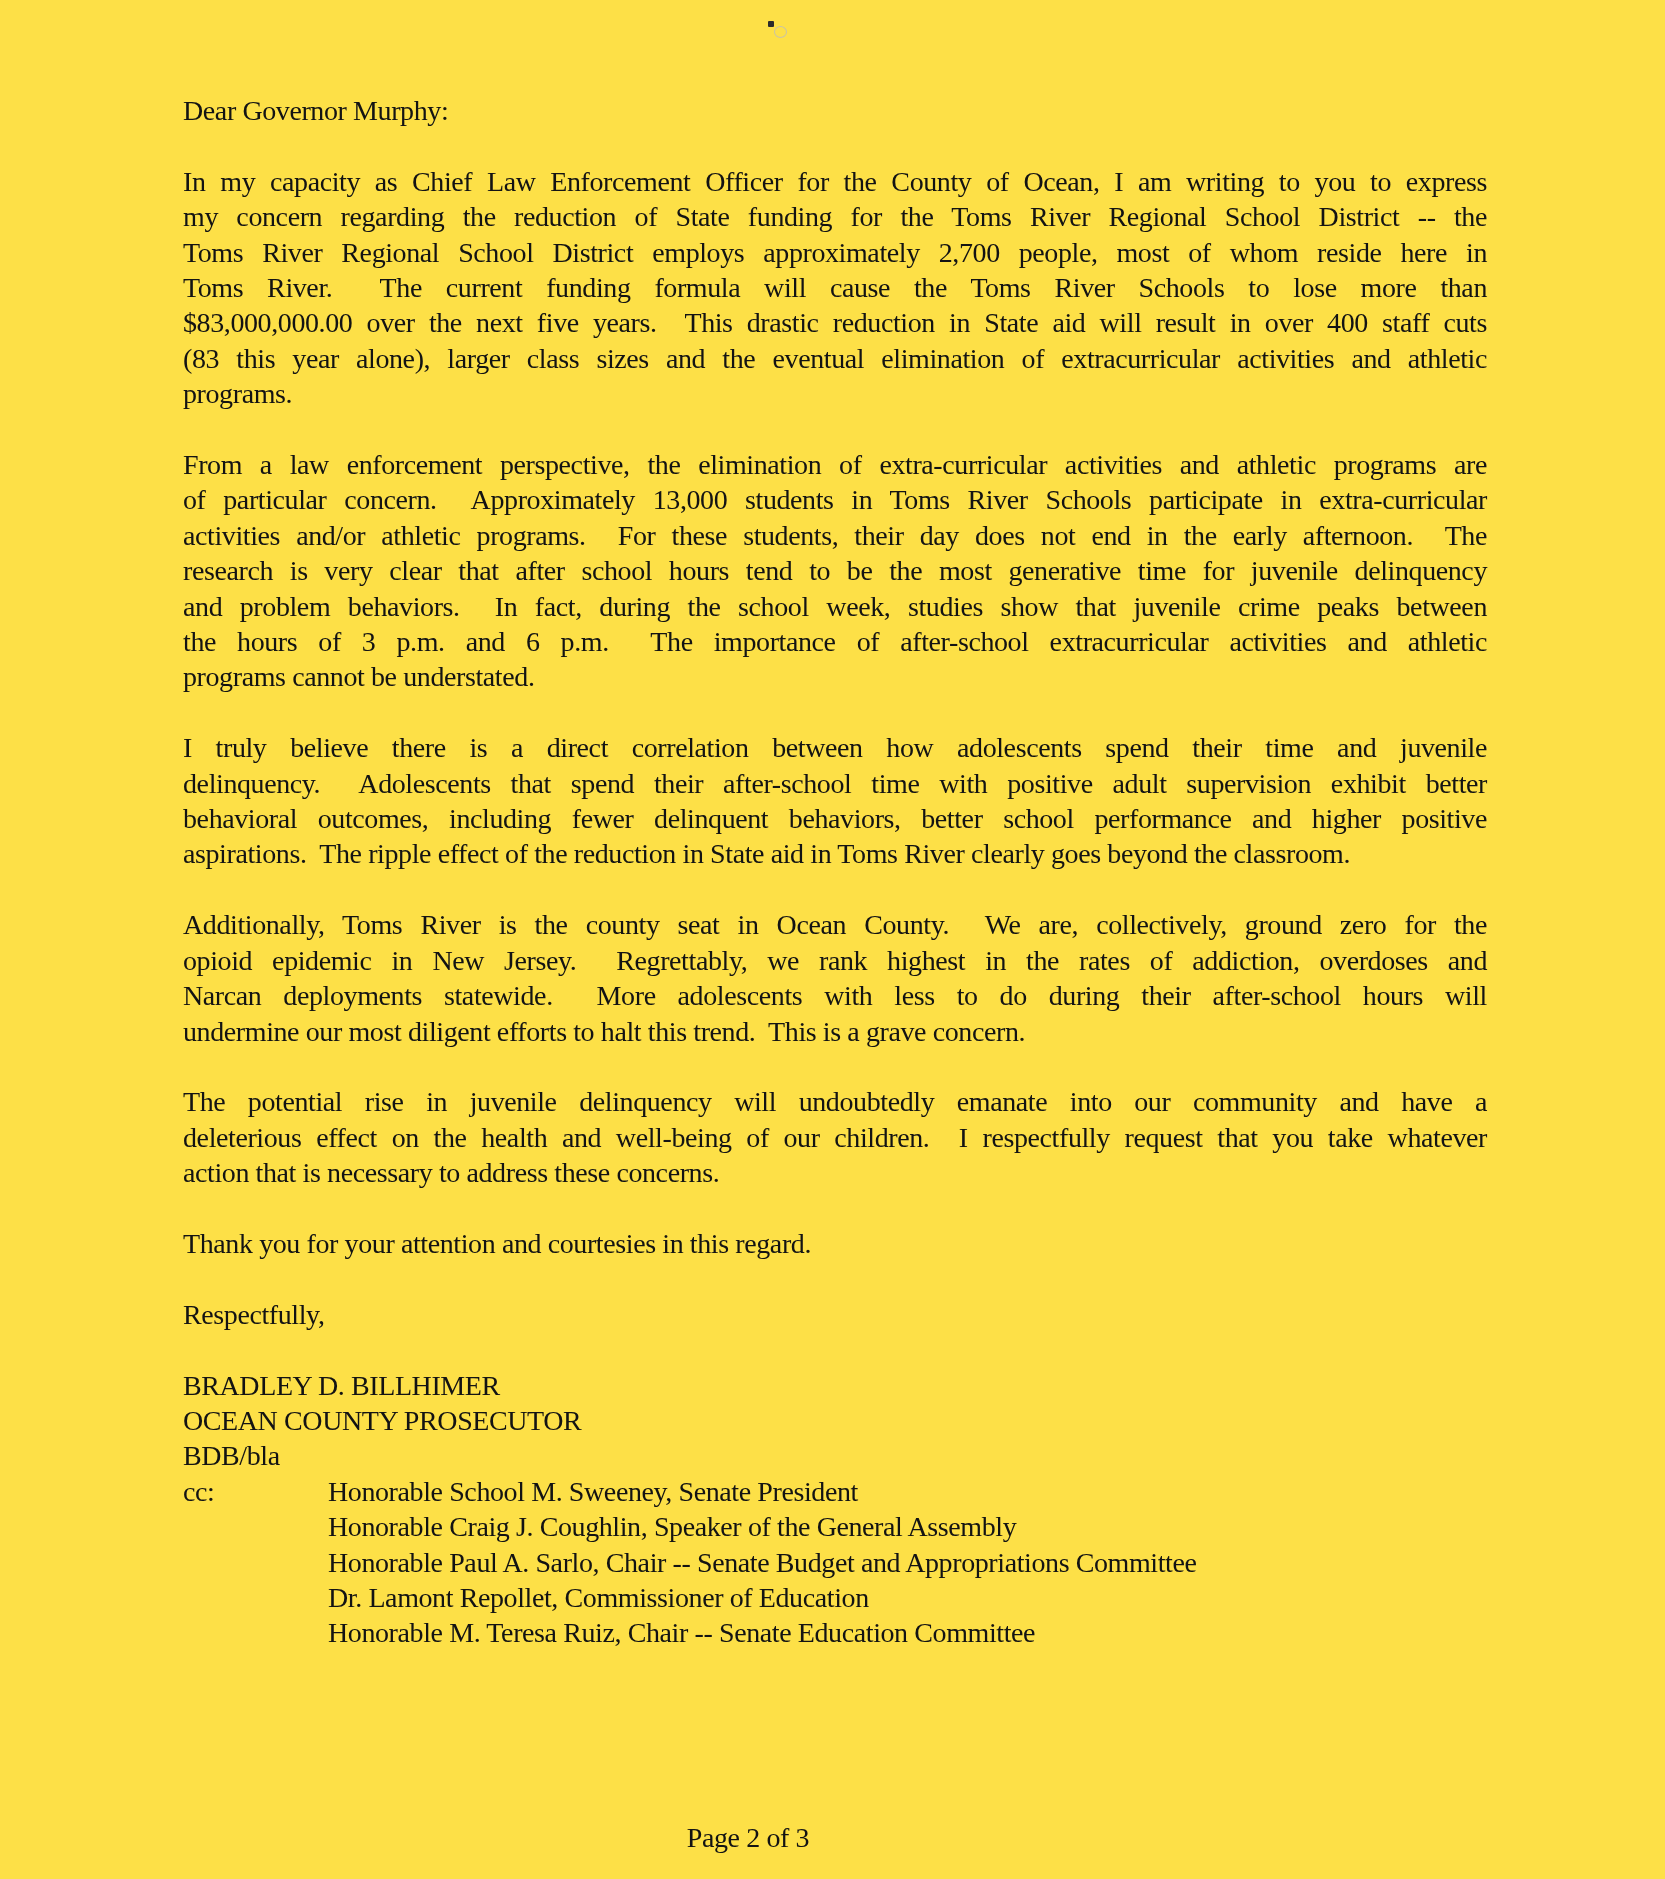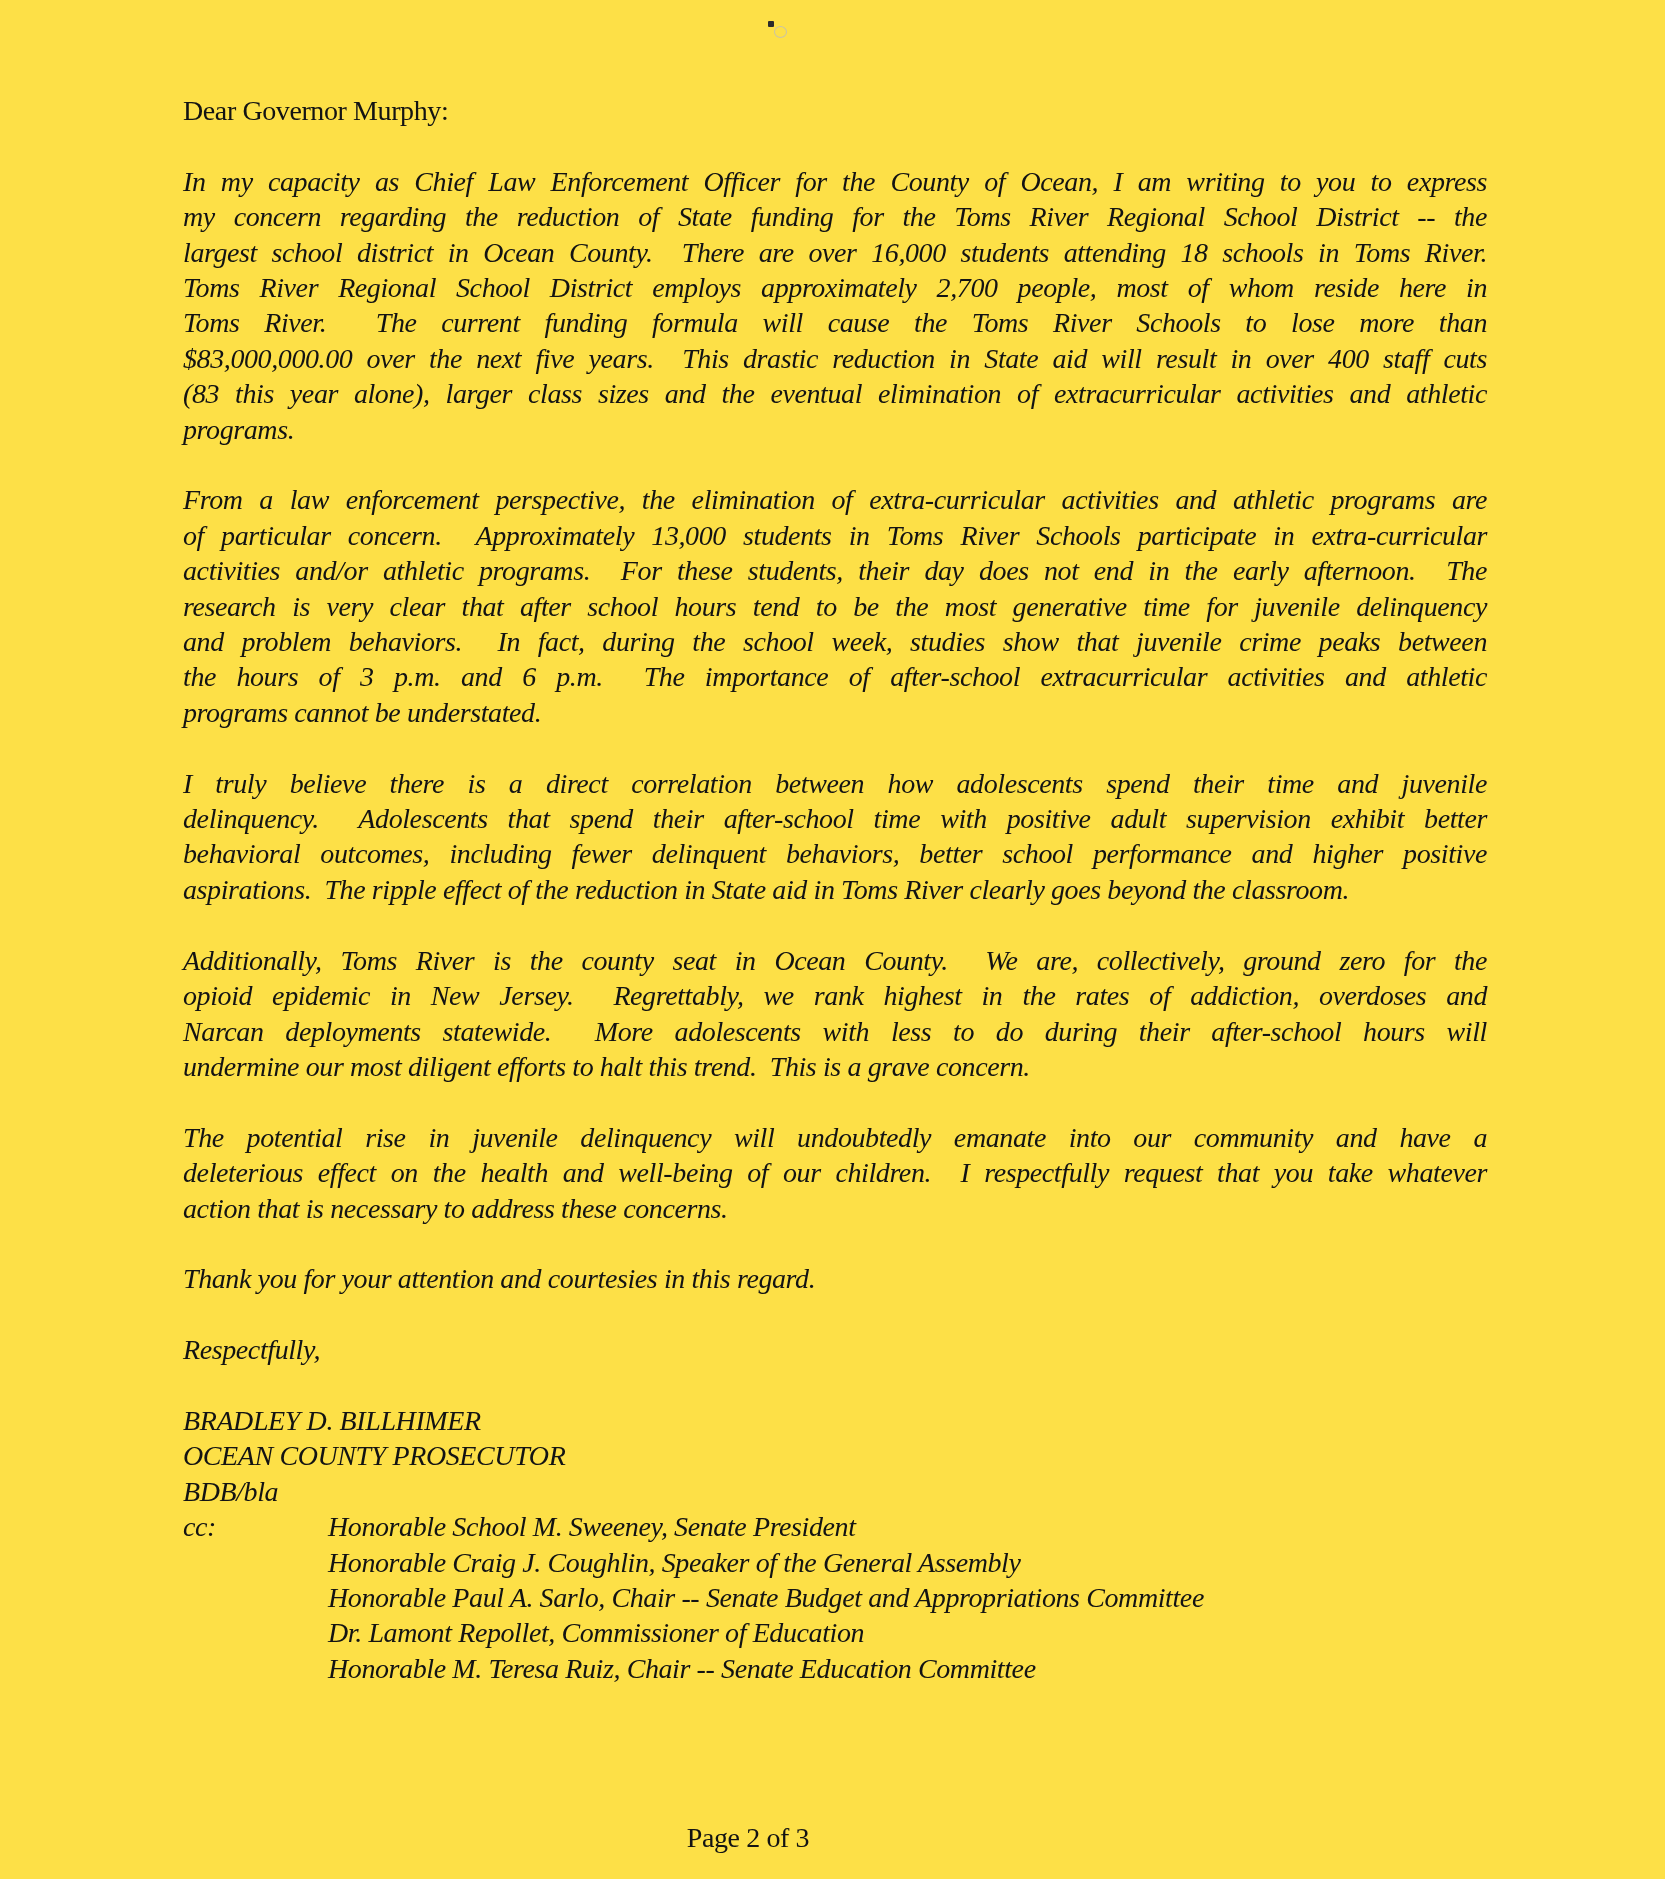--- a/index.html
+++ b/index.html
@@ -15,21 +15,21 @@
     letter-spacing: -0.4px;
     overflow: hidden;
     padding-left: 25px;
   }
   .content {
     position: absolute;
     left: 183px;
     top: 93px;
     width: 1304px;
   }
-  .block + .block { margin-top: 35.4px; font-style: italic; }
+  .block + .block { margin-top: 35.4px; }
   .line {
     text-align: justify;
     text-align-last: justify;
     white-space: pre-wrap;
   }
   .line.last { text-align-last: left; }
   .plain { text-align: left; white-space: pre-wrap; }
   .sig-block { margin-top: 100px; }
   .cc-row { display: flex; align-items: flex-start; gap: 35px; }
   .cc-label { flex: 0 0 110px; width: 110px; }
@@ -65,21 +65,20 @@
   <div class="speck-dot"></div>
   <div class="speck-ring"></div>
 
   <div class="content">
 
     <div class="block plain">Dear Governor Murphy:</div>
 
     <div class="block para">
         <div class="line">In my capacity as Chief Law Enforcement Officer for the County of Ocean, I am writing to you to express</div>
         <div class="line">my concern regarding the reduction of State funding for the Toms River Regional School District -- the</div>
-        <div class="line">largest school district in Ocean County.  There are over 16,000 students attending 18 schools in Toms River.</div>
         <div class="line">Toms River Regional School District employs approximately 2,700 people, most of whom reside here in</div>
         <div class="line">Toms River.  The current funding formula will cause the Toms River Schools to lose more than</div>
         <div class="line">$83,000,000.00 over the next five years.  This drastic reduction in State aid will result in over 400 staff cuts</div>
         <div class="line">(83 this year alone), larger class sizes and the eventual elimination of extracurricular activities and athletic</div>
         <div class="line last">programs.</div>
       </div>
 
     <div class="block para">
         <div class="line">From a law enforcement perspective, the elimination of extra-curricular activities and athletic programs are</div>
         <div class="line">of particular concern.  Approximately 13,000 students in Toms River Schools participate in extra-curricular</div>

